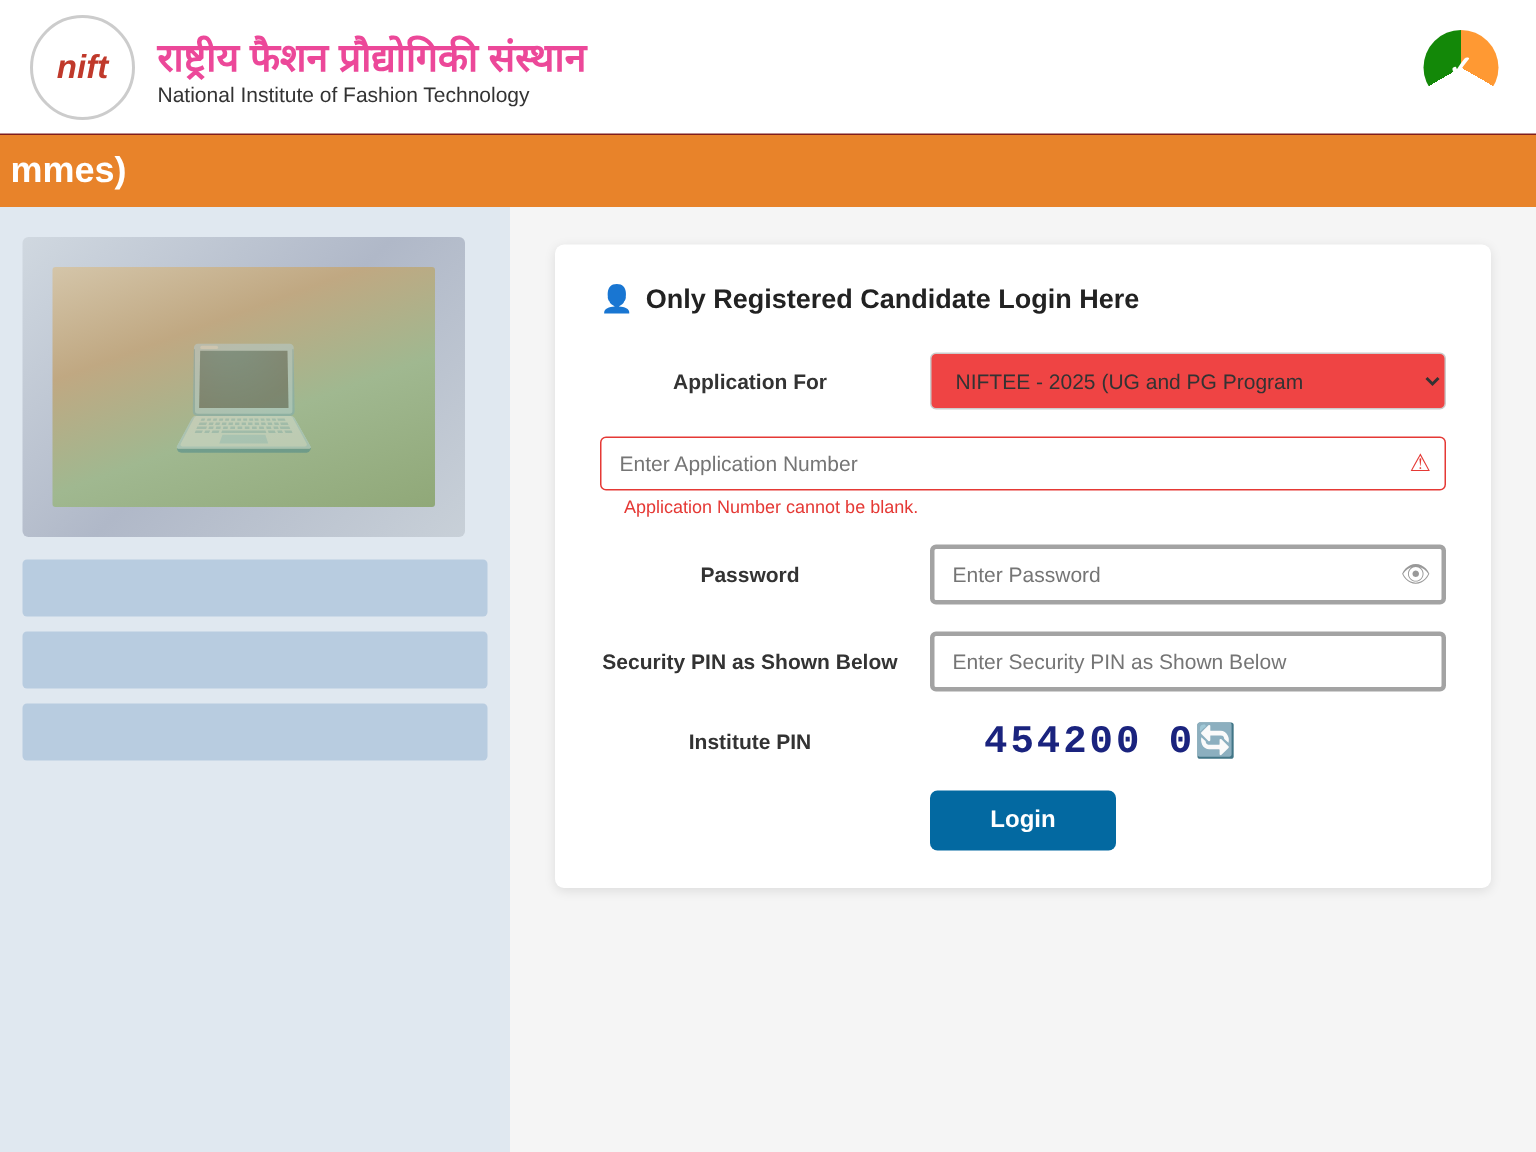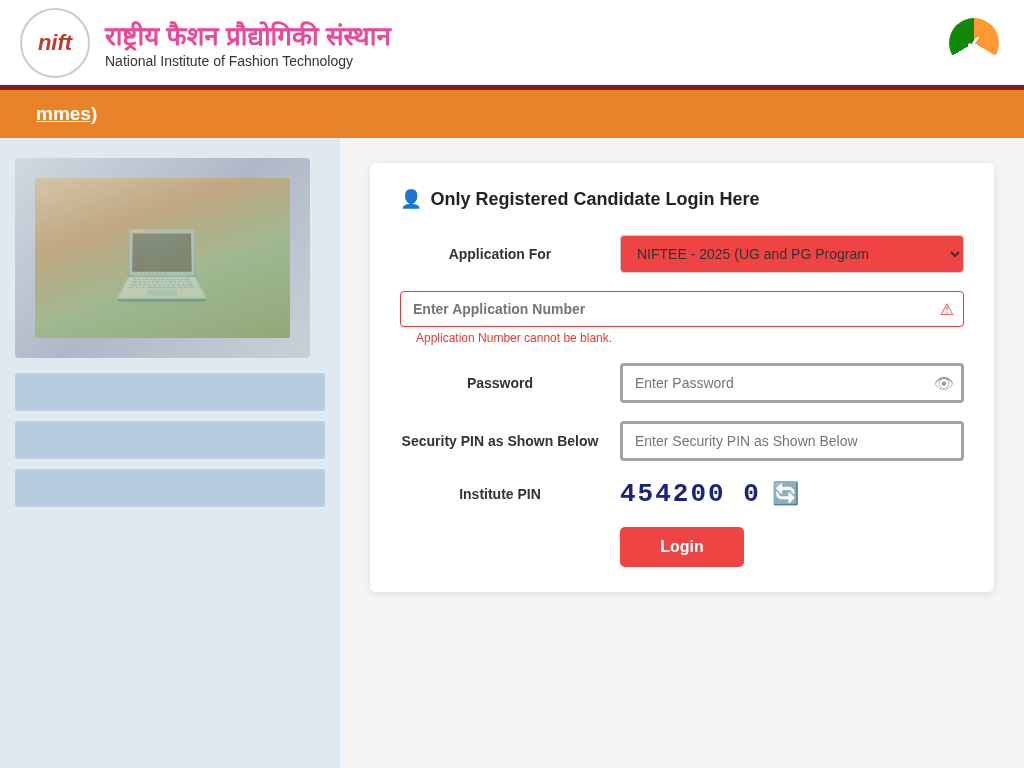--- a/index.html
+++ b/index.html
@@ -5,21 +5,21 @@
     * { box-sizing: border-box; margin: 0; padding: 0; }
     body { font-family: Arial, sans-serif; background: #f0f0f0; width: 1024px; height: 768px; overflow: hidden; }
 
     
     .header {
       background: #fff;
       display: flex;
       align-items: center;
       padding: 10px 20px;
       height: 90px;
-      border-bottom: 5px solid #7f1d1d;
+      border-bottom: 1px solid #7f1d1d;
     }
     .logo-circle {
       width: 70px;
       height: 70px;
       border-radius: 50%;
       border: 2px solid #ccc;
       display: flex;
       align-items: center;
       justify-content: center;
       margin-right: 15px;
@@ -64,27 +64,26 @@
       content: '✓';
       color: #fff;
       font-size: 20px;
       font-weight: bold;
     }
 
     
     .orange-banner {
       background: #e8832a;
       color: #fff;
-      font-size: 19px;
-      font-weight: bold;
-      padding: 12px 36px;
+      font-size: 24px;
+      font-weight: bold;
+      padding: 12px 7px;
       height: 48px;
       display: flex;
       align-items: center;
-      text-decoration: underline;
     }
 
     
     .main-content {
       display: flex;
       height: calc(768px - 90px - 48px);
       background: #e8eef5;
     }
 
     
@@ -175,21 +174,20 @@
       padding: 9px 12px;
       border: 3px solid #a3a3a3;
       border-radius: 4px;
       font-size: 14px;
       color: #999;
       outline: none;
     }
     .form-input.error {
       border-color: #e53935;
       border-width: 1.5px;
-      font-weight: bold;
     }
     .form-select {
       width: 100%;
       padding: 9px 12px;
       border: 1px solid #ccc;
       border-radius: 4px;
       font-size: 14px;
       color: #333;
       background: #ef4444;
       outline: none;
@@ -216,21 +214,21 @@
       color: #e53935;
       font-size: 12px;
       margin-top: 4px;
       margin-left: 16px;
     }
 
     
     .security-pin-display {
       display: flex;
       align-items: center;
-      gap: 12px;
+      margin-left: 36px;
     }
     .pin-text {
       font-size: 26px;
       font-weight: bold;
       color: #1a237e;
       letter-spacing: 2px;
       font-family: 'Courier New', monospace;
     }
     .refresh-icon {
       color: #2e7d32;
@@ -238,21 +236,21 @@
       cursor: pointer;
     }
 
     
     .login-btn-row {
       display: flex;
       justify-content: center;
       margin-top: 10px;
     }
     .login-btn {
-      background: #ef4444;
+      background: #0369a1;
       color: #fff;
       border: none;
       padding: 11px 40px;
       font-size: 16px;
       font-weight: bold;
       border-radius: 5px;
       cursor: pointer;
     }
   </style>
 </head>

